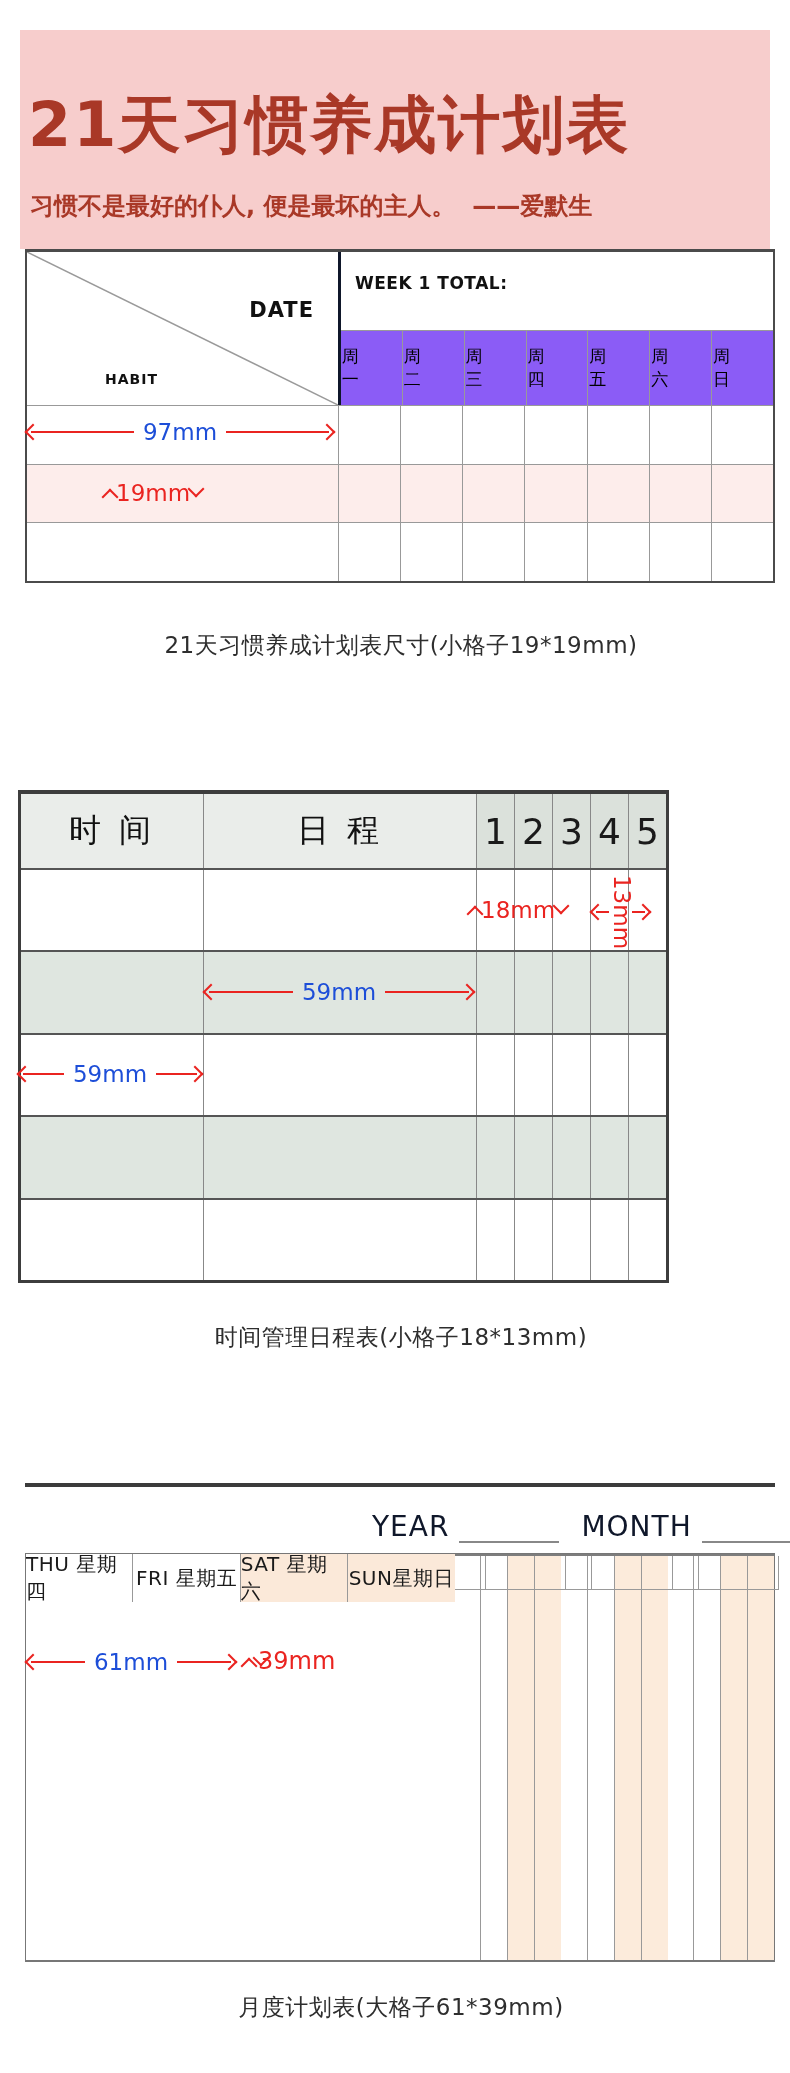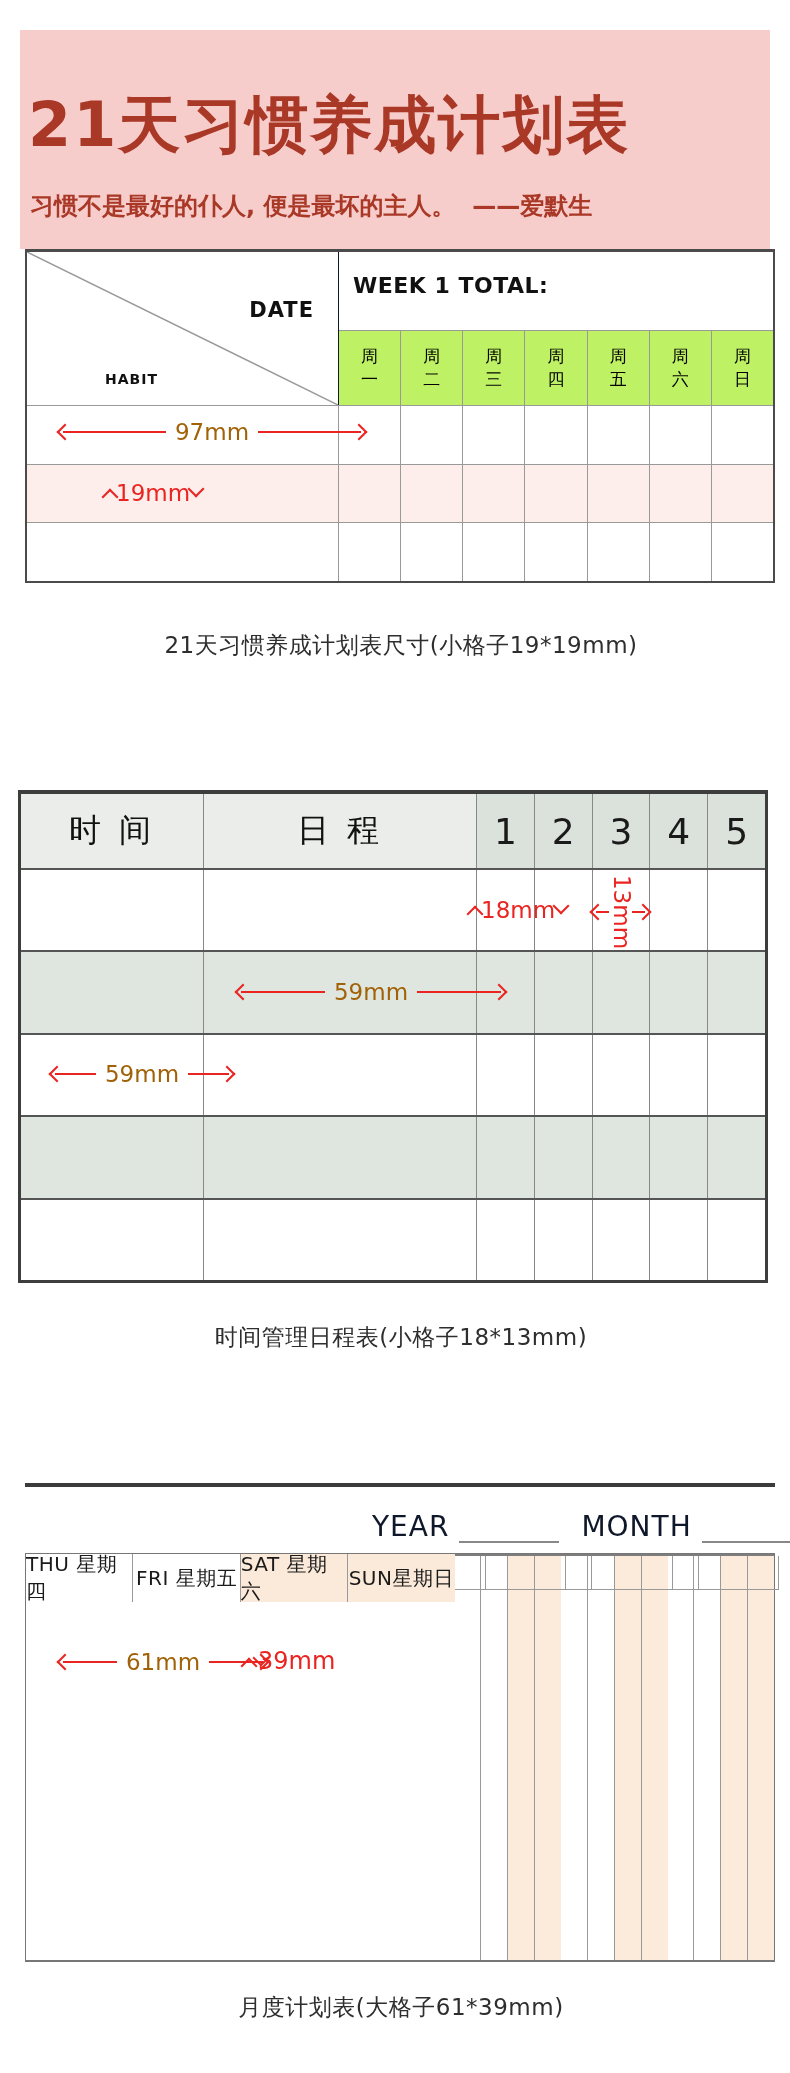--- a/index.html
+++ b/index.html
@@ -13,40 +13,40 @@
   .hero-title { position:absolute; left:8px; top:64px; font-size:62px; font-weight:bold;
                 letter-spacing:2px; color:#a93827; line-height:1; white-space:nowrap; }
   .hero-sub { position:absolute; left:10px; top:162px; font-size:24px; font-weight:bold;
               color:#a93827; line-height:1.2; white-space:pre; }
 
   
   .t1 { position:absolute; left:25px; top:249px; width:750px; height:334px; background:#fff;
         border:2px solid #4b4b4b; border-top-width:3px; box-sizing:border-box;
         display:flex; flex-direction:column; }
   .t1-top { height:153px; flex:none; display:flex; }
-  .t1-diag { width:311px; flex:none; border-right:1px solid #0f172a; position:relative; }
+  .t1-diag { width:311px; flex:none; border-right:3px solid #0f172a; position:relative; }
   .t1-diag svg { position:absolute; left:0; top:0; }
   .t1-date  { position:absolute; right:24px; top:46px;  font-size:21px; font-weight:600; letter-spacing:1px; }
   .t1-habit { position:absolute; left:78px; bottom:18px; font-size:14px; font-weight:600; letter-spacing:1px; }
   .t1-right { flex:1; display:flex; flex-direction:column; }
   .t1-week { height:79px; flex:none; border-bottom:1px solid #999; box-sizing:border-box;
-             font-size:22px; font-weight:bold; letter-spacing:0.5px; padding:21px 0 0 14px; }
+             font-size:17px; font-weight:bold; letter-spacing:0.5px; padding:21px 0 0 14px; }
   .t1-days { flex:1; display:flex; }
-  .t1-day { flex:1; background:#bef264; display:flex; align-items:center; justify-content:center; }
+  .t1-day { flex:1; background:#8b5cf6; display:flex; align-items:center; }
   .t1-day + .t1-day { border-left:1px solid #999; }
   .t1-day span { display:block; width:1.1em; line-height:1.35; word-break:break-all;
                  text-align:center; font-size:17px; color:#000; }
   .t1-row { flex:1; display:flex; border-top:1px solid #999; }
   .t1-row.tint { background:#fdedeb; }
   .t1-rowleft { width:311px; flex:none; border-right:1px solid #999; }
   .t1-cell { flex:1; }
   .t1-cell + .t1-cell { border-left:1px solid #999; }
 
   
-  .t2 { position:absolute; left:18px; top:790px; width:750px; height:493px; background:#fff;
+  .t2 { position:absolute; left:18px; top:790px; width:651px; height:493px; background:#fff;
         border:3px solid #3d3d3d; border-top-width:4px; box-sizing:border-box;
         display:flex; flex-direction:column; }
   .t2-head { height:74px; flex:none; display:flex; border-bottom:2px solid #555; }
   .t2-time, .t2-agenda { background:#eaedea; display:flex; align-items:center; justify-content:center;
         font-size:32px; letter-spacing:4px; color:#111; }
   .t2-time { width:182px; flex:none; }
   .t2-agenda { width:272px; flex:none; border-left:1px solid #888; }
   .t2-num { flex:1; background:#dbe1db; border-left:1px solid #888; display:flex;
             align-items:center; justify-content:center; font-size:36px; color:#1a1a1a; }
   .t2-row { flex:1; display:flex; }
@@ -77,21 +77,21 @@
   .t3-c.peach { background:#fcebdb; }
   .corner { position:absolute; left:0; top:0; width:30px; height:33px;
             border-right:1px solid #999; border-bottom:1px solid #999; }
 
   
   .caption { position:absolute; left:0; width:790px; text-align:center;
              font-size:23px; color:#2e2e2e; letter-spacing:0.5px;padding-left:6px; }
   .cap1 { top:630px; } .cap2 { top:1322px; } .cap3 { top:1992px; }
 
   
-  .dimh { position:absolute; height:20px; display:flex; align-items:center; color:#a16207;padding-left:32px; }
+  .dimh { position:absolute; height:20px; display:flex; align-items:center; color:#1d4ed8; }
   .dimv { position:absolute; display:flex; flex-direction:row; align-items:center; color:#ea2420; }
   .seg  { flex:1; height:2px; background:#ea2420; }
   .vseg { flex:1; width:2px;  background:#ea2420; }
   .lbl  { font-size:23px; line-height:1; white-space:nowrap; }
   .dimh .lbl { padding:0 9px; }
   .dimv .lbl { padding:6px 0; }
   .chl,.chr,.chu,.chd { width:10px; height:10px; flex:none; transform:rotate(45deg); }
   .chl { border-left:2px solid #ea2420;  border-bottom:2px solid #ea2420; margin-right:-8px; }
   .chr { border-right:2px solid #ea2420; border-top:2px solid #ea2420;    margin-left:-8px; }
   .chu { border-left:2px solid #ea2420;  border-top:2px solid #ea2420;    margin-bottom:-8px; }

